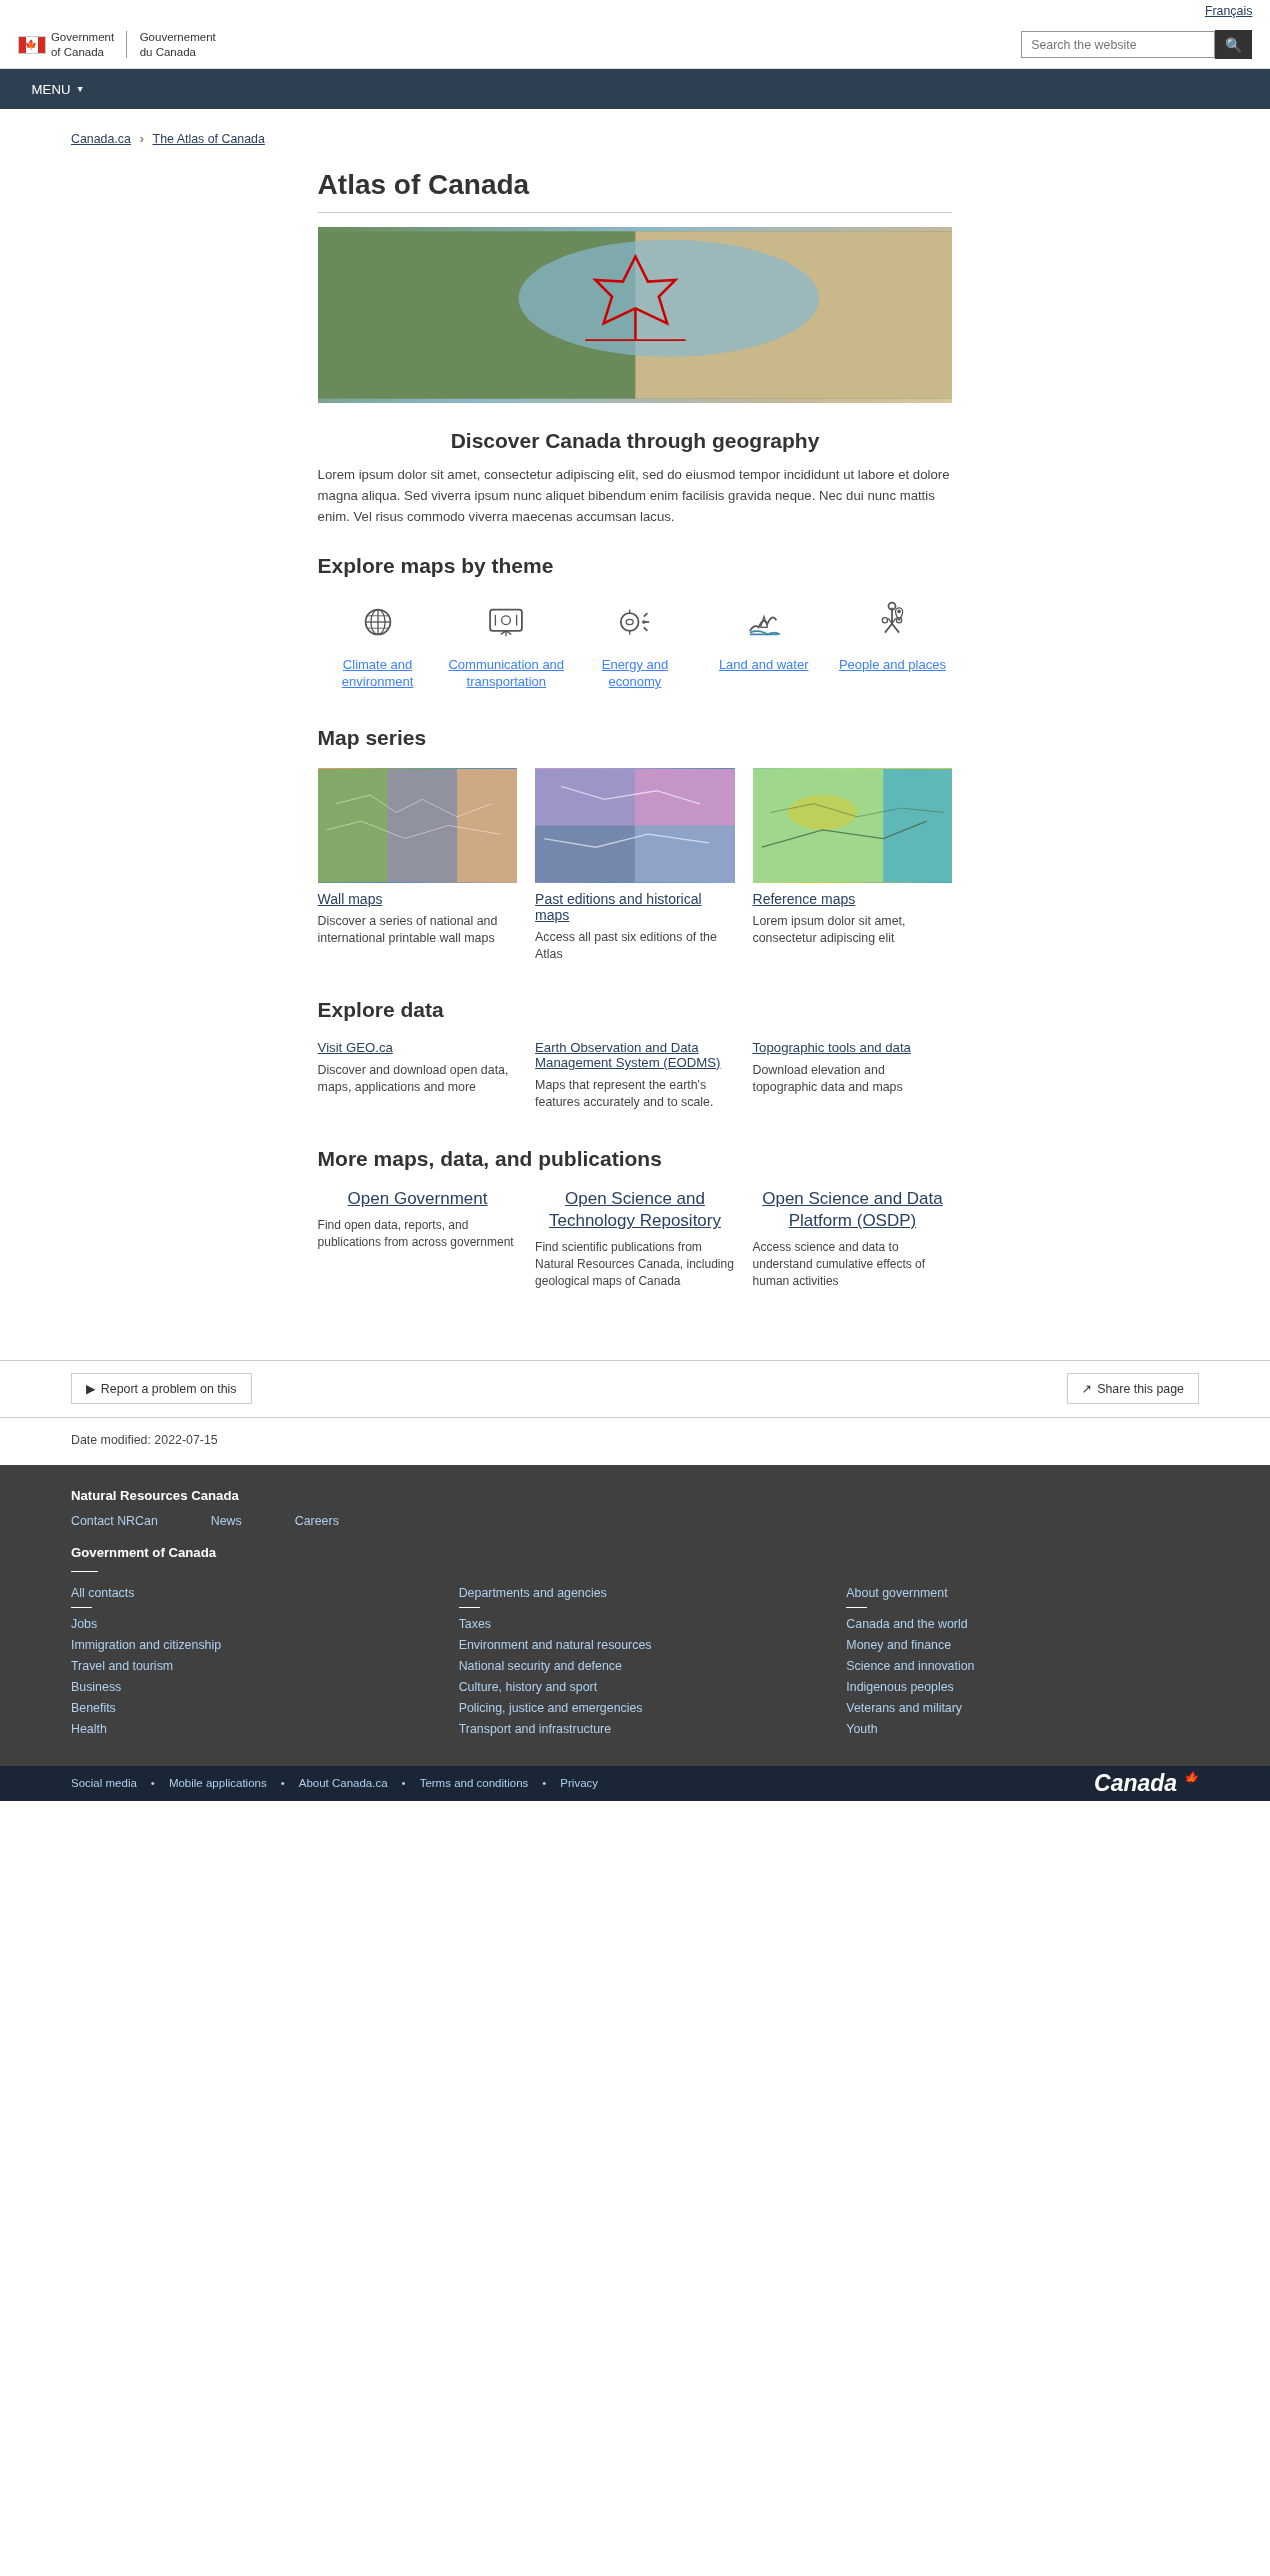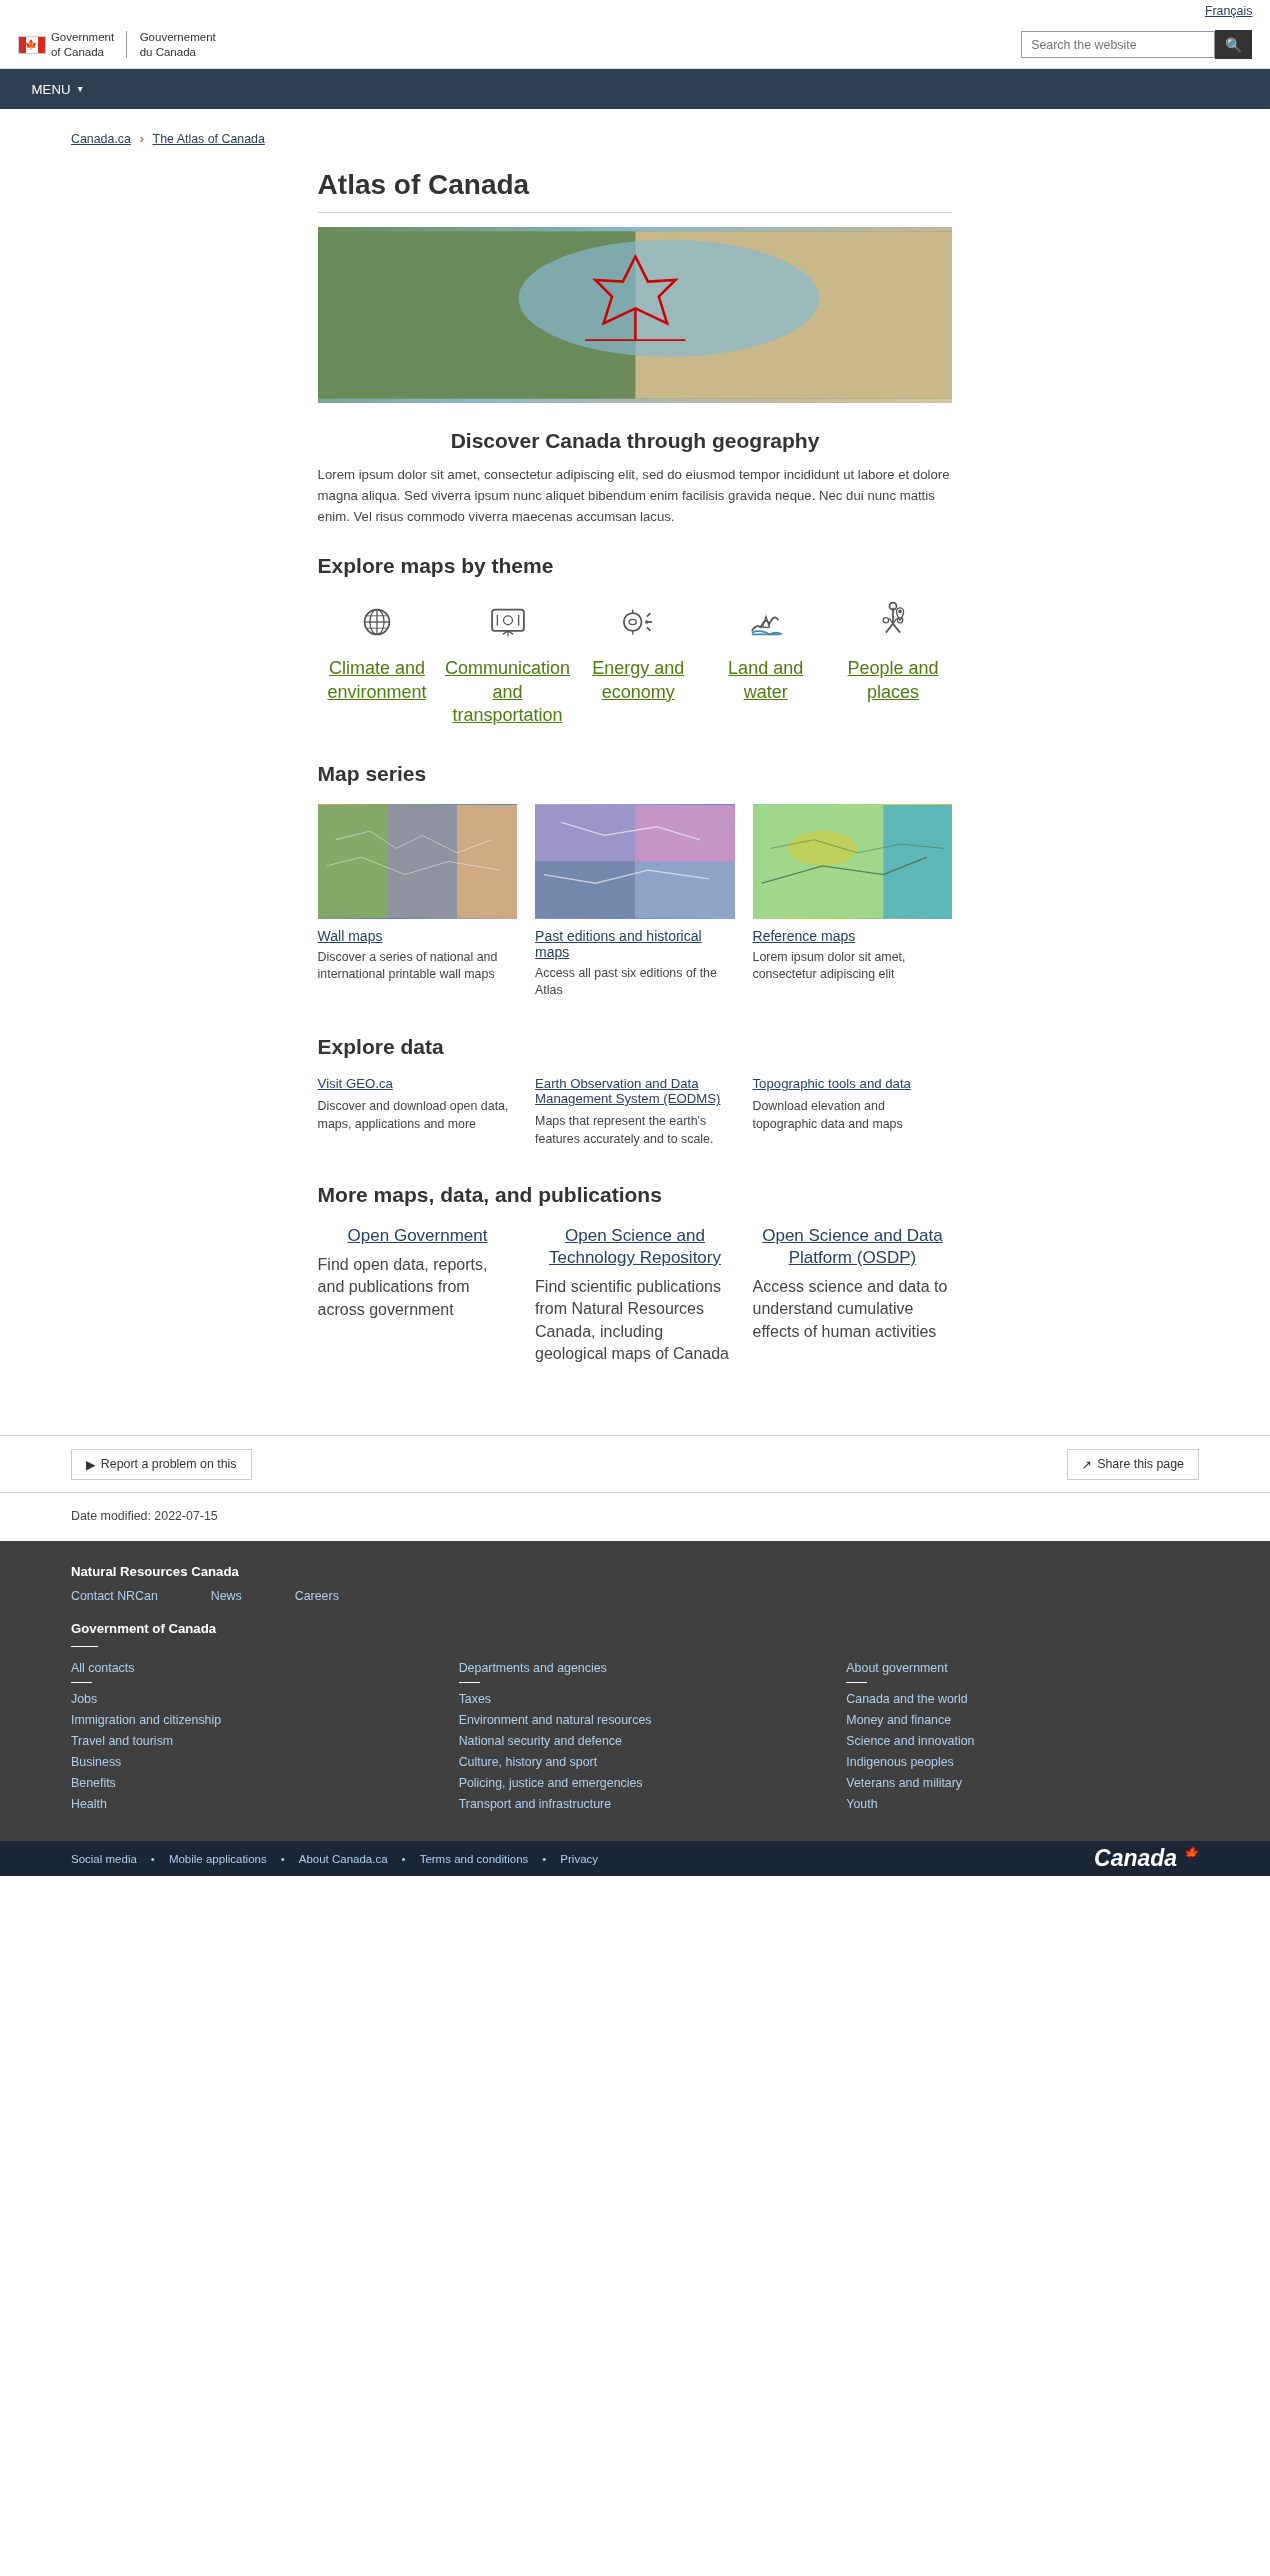--- a/index.html
+++ b/index.html
@@ -42,21 +42,21 @@
 
     
     .discover-section { text-align: center; margin-bottom: 26.5px; }
     .discover-title { font-size: 21px; font-weight: bold; margin-bottom: 10.6px; }
     .discover-text { font-size: 13.2px; line-height: 1.6; color: #444; text-align: left; }
 
     
     .themes-grid { display: flex; justify-content: space-between; gap: 8.8px; margin-bottom: 35px; }
     .theme-item { flex: 1; text-align: center; }
     .theme-icon { width: 53px; height: 53px; margin: 0 auto 8.8px; display: flex; align-items: center; justify-content: center; font-size: 32px; color: #555; }
-    .theme-item a { font-size: 18px; color: #4d7c0f; text-decoration: underline; display: block; line-height: 1.3; text-align: center; }
+    .theme-item a { font-size: 13px; color: #3b82f6; text-decoration: underline; display: block; line-height: 1.3; text-align: center; }
 
     
     .map-series-grid { display: flex; gap: 17.6px; margin-bottom: 35px; }
     .map-card { flex: 1; }
     .map-thumb { width: 100%; height: 115px; margin-bottom: 8.8px; object-fit: cover; }
     .map-thumb-wall { background: linear-gradient(135deg, #e8a060 0%, #6aaa6a 30%, #5588cc 60%, #ccaa88 100%); }
     .map-thumb-historical { background: linear-gradient(135deg, #cc99cc 0%, #9999cc 30%, #6688aa 60%, #88aacc 100%); }
     .map-thumb-reference { background: linear-gradient(135deg, #88cc99 0%, #aadd88 30%, #cccc44 60%, #44aacc 100%); }
     .map-card-title { font-size: 14px; color: #284162; font-weight: normal; margin-bottom: 5.3px; display: block; }
     .map-card-desc { font-size: 12.4px; color: #444; line-height: 1.4; }
@@ -64,21 +64,21 @@
     
     .explore-data-grid { display: flex; gap: 17.6px; margin-bottom: 35px; }
     .data-item { flex: 1; }
     .data-item-title { font-size: 13.2px; color: #284162; font-weight: normal; margin-bottom: 7px; display: block; }
     .data-item-desc { font-size: 12.4px; color: #444; line-height: 1.4; }
 
     
     .more-maps-grid { display: flex; gap: 17.6px; margin-bottom: 35px; }
     .more-item { flex: 1; }
     .more-item-title { font-size: 17px; color: #284162; font-weight: normal; margin-bottom: 7px; display: block; line-height: 1.3; text-align: center; }
-    .more-item-desc { font-size: 16px; color: #444; line-height: 1.4; }
+    .more-item-desc { font-size: 12px; color: #444; line-height: 1.4; }
 
     
     .feedback-bar { display: flex; justify-content: space-between; align-items: center; padding: 12.4px 71px; border-top: 0.9px solid #ccc; border-bottom: 0.9px solid #ccc; margin-bottom: 8.8px; }
     .report-btn { background: #fff; border: 0.9px solid #ccc; padding: 7px 14px; font-size: 12.4px; cursor: pointer; color: #333; display: flex; align-items: center; gap: 5.3px; }
     .share-btn { background: #fff; border: 0.9px solid #ccc; padding: 7px 14px; font-size: 12.4px; cursor: pointer; color: #333; display: flex; align-items: center; gap: 5.3px; }
     .date-modified { padding: 7px 71px 17.6px; font-size: 12.4px; color: #444; }
 
     
     .footer { background: #404040; color: #fff; padding: 23px 71px; }
     .footer-section-title { font-size: 13.2px; font-weight: bold; color: #fff; margin-bottom: 10.6px; }

